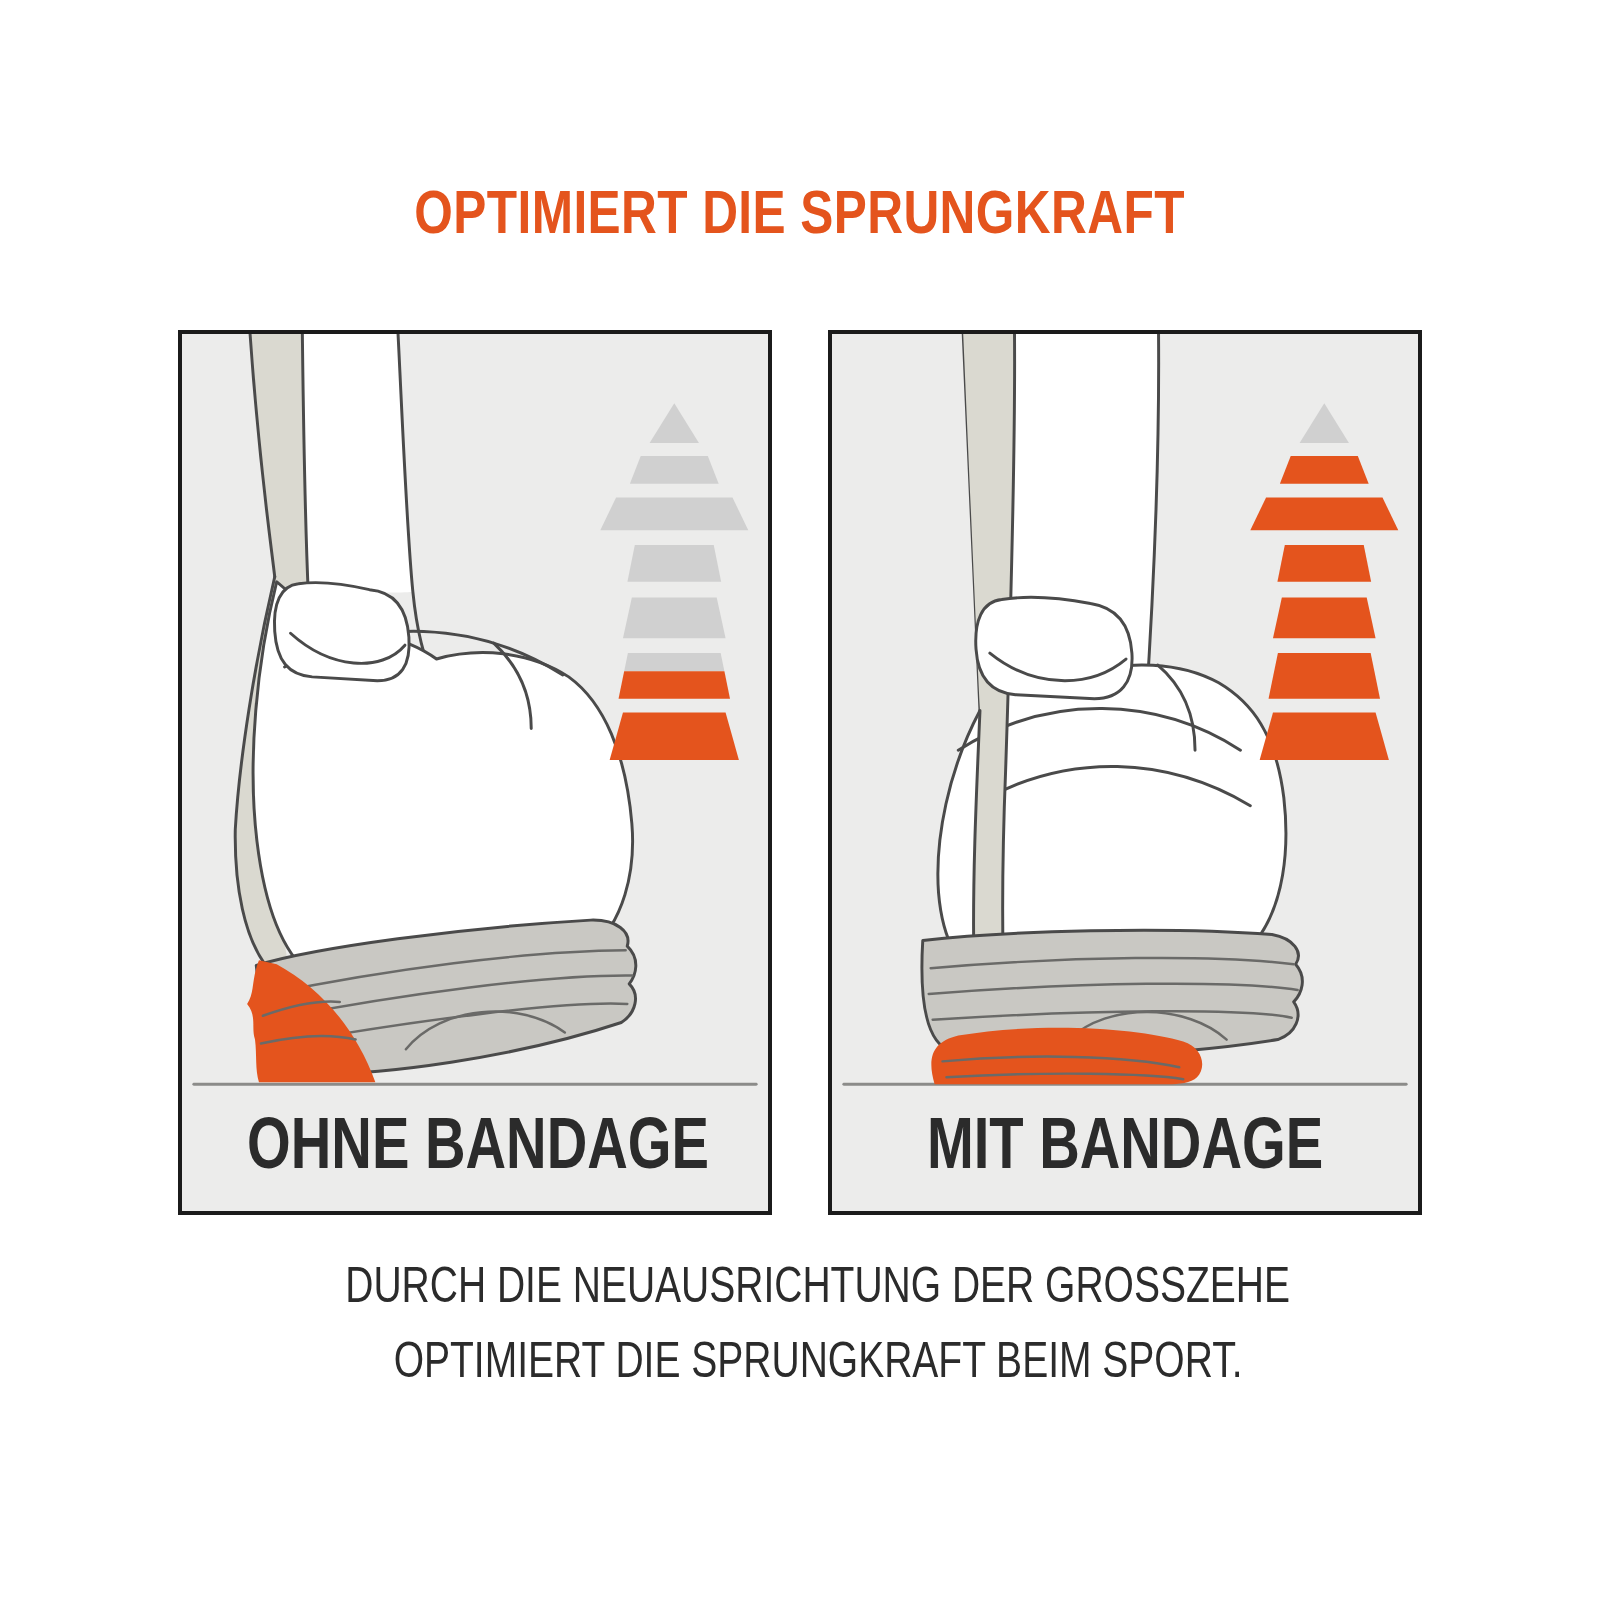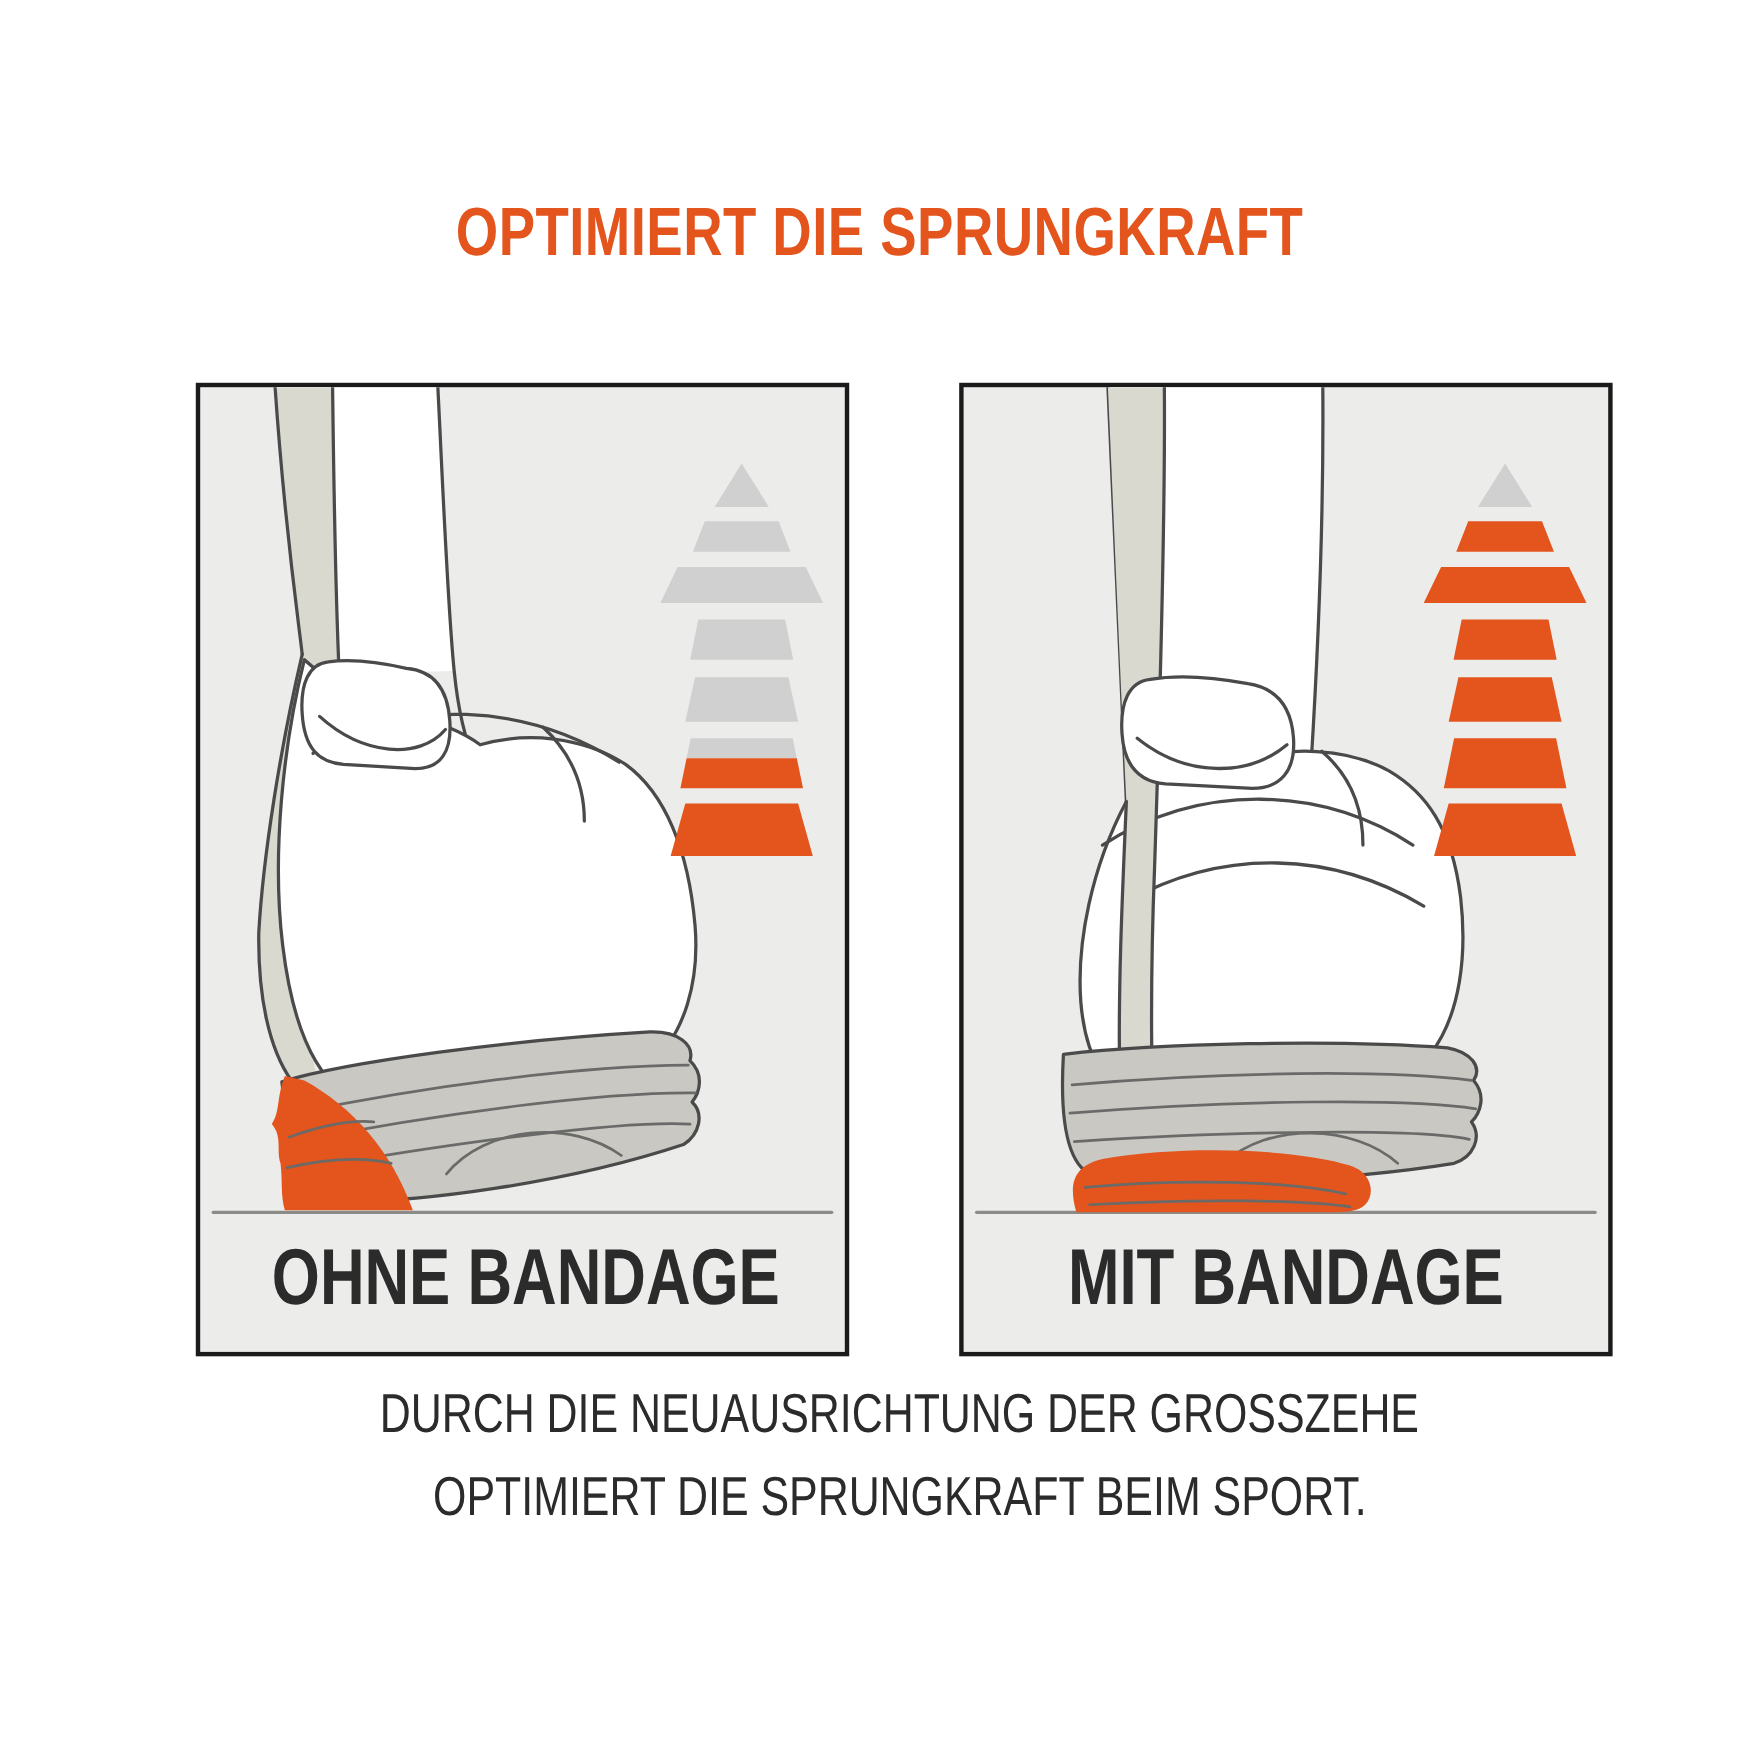--- a/index.html
+++ b/index.html
@@ -8,24 +8,24 @@
     font-family:"Liberation Sans", sans-serif;
   }
   .title{
     position:absolute;top:176px;left:0;width:100%;text-align:center;
     color:var(--orange);font-size:62px;font-weight:700;white-space:nowrap;
   }
   .squeeze{display:inline-block;transform:scaleX(0.80);transform-origin:50% 50%;letter-spacing:0.5px;}
   .squeeze2{display:inline-block;transform:scaleX(0.78);transform-origin:50% 50%;}
   .panel{
     position:absolute;top:330px;width:594px;height:885px;box-sizing:border-box;
-    border:4px solid var(--border);background:var(--panel_bg);margin-top:18px;
+    border:4px solid var(--border);background:var(--panel_bg);
   }
   .panel.left{left:178px;}
-  .panel.right{left:872px;}
+  .panel.right{left:828px;}
   .panel svg{position:absolute;left:0;top:0;width:100%;height:100%;}
   .panel-label{
     position:absolute;left:0;right:0;top:768px;text-align:center;
     color:var(--text);font-size:72px;font-weight:700;white-space:nowrap;
   }
   .caption{
     position:absolute;top:1248px;left:0;width:100%;text-align:center;
     color:var(--text);font-size:50px;font-weight:400;line-height:75px;padding-left:18px;
   }
   .caption div{white-space:pre;}

